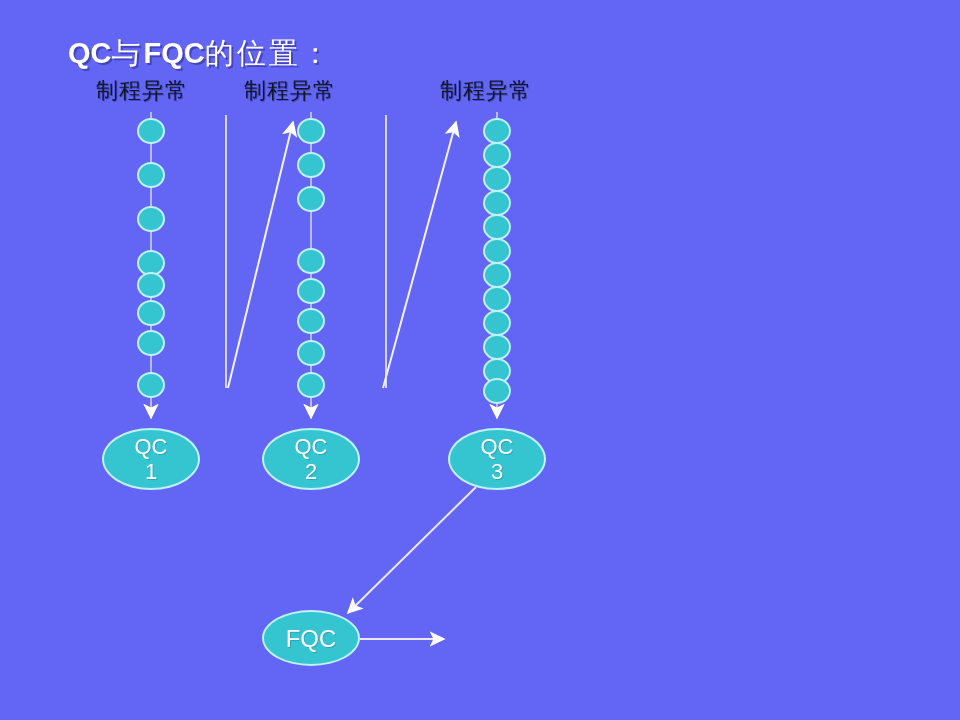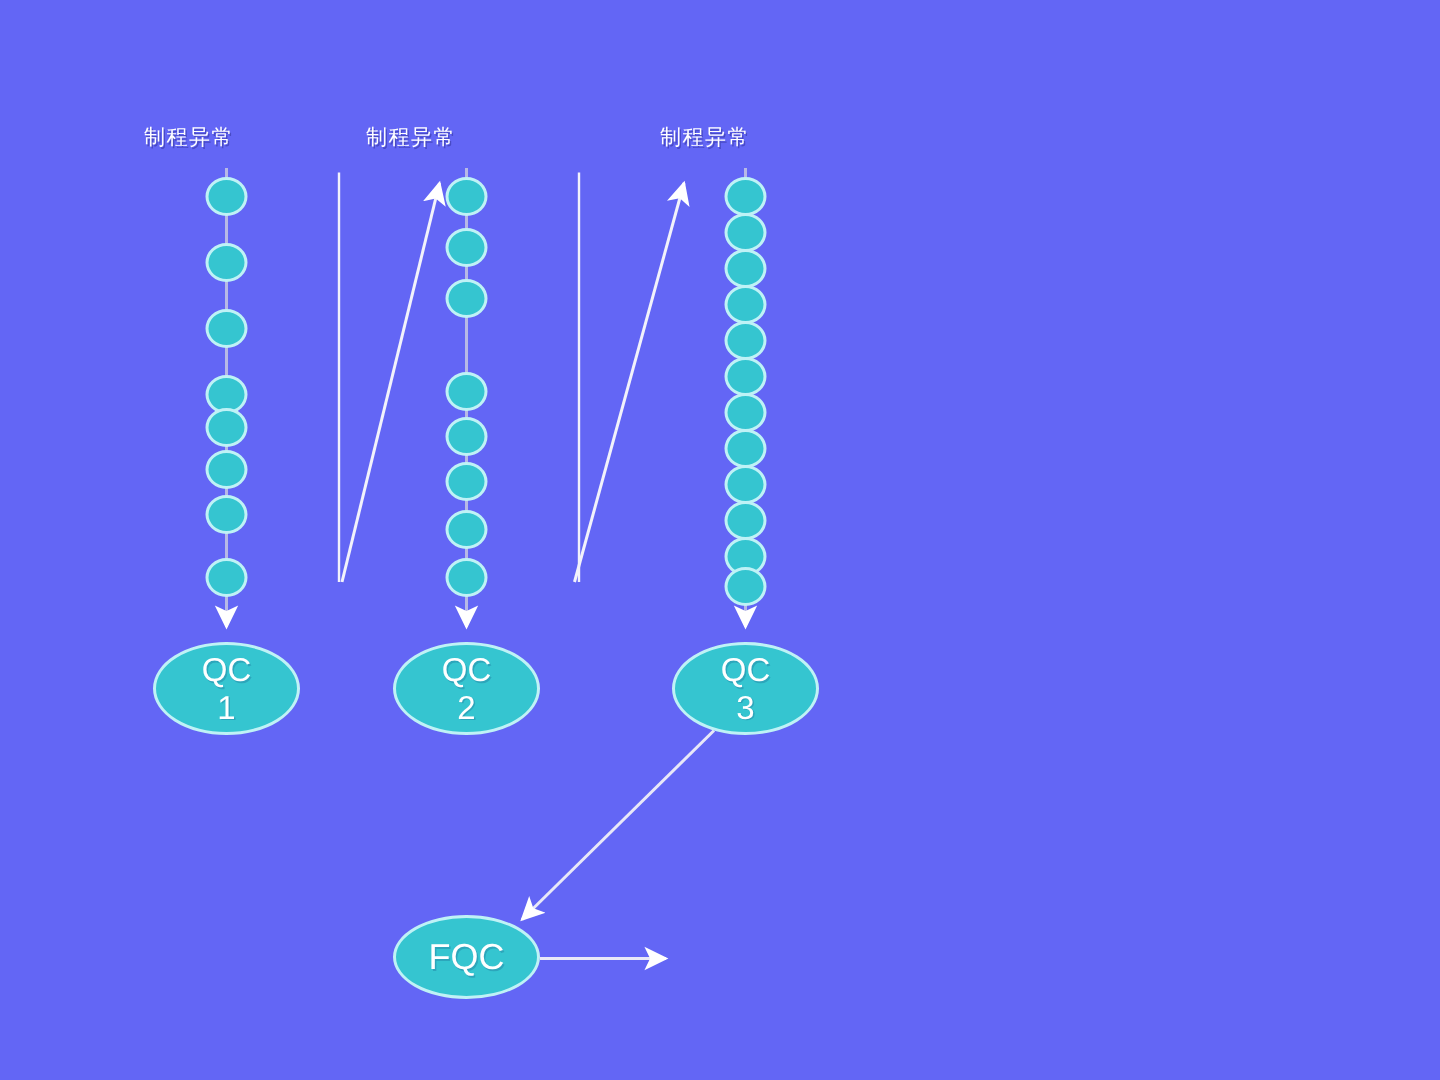--- a/index.html
+++ b/index.html
@@ -46,23 +46,23 @@
   }
   .title .cn {
     font-weight: normal;
     letter-spacing: 3px;
   }
 
   
   .caption {
     position: absolute;
     top: 78px;
-    font-size: 14px;
+    font-size: 22px;
     line-height: 26px;
-    color: #ffffff;
+    color: #0f172a;
     white-space: nowrap;
     letter-spacing: 1px;
     text-shadow: 1px 1px 0 rgba(40,40,140,0.45);
   }
   .cap1 { left: 96px; }
   .cap2 { left: 244px; }
   .cap3 { left: 440px; }
 
   
   .bead {
@@ -120,20 +120,23 @@
     font-size: 24px;
     line-height: 27px;
     white-space: pre;
   }
 </style>
 </head>
 <body>
 
 <div id="slide">
 
+  <div class="title">
+    <span class="en">QC</span><span class="cn">与</span><span class="en">FQC</span><span class="cn">的位置：</span>
+  </div>
 
   <div class="caption cap1">制程异常</div>
   <div class="caption cap2">制程异常</div>
   <div class="caption cap3">制程异常</div>
 
   <svg id="vectors" viewBox="0 0 960 720">
     <defs>
       <marker id="arrowhead" markerWidth="9" markerHeight="9" refX="7.2" refY="4.5" orient="auto" markerUnits="strokeWidth">
         <path d="M0,0.6 L8,4.5 L0,8.4 L1.9,4.5 Z" fill="#ffffff"></path>
       </marker>

